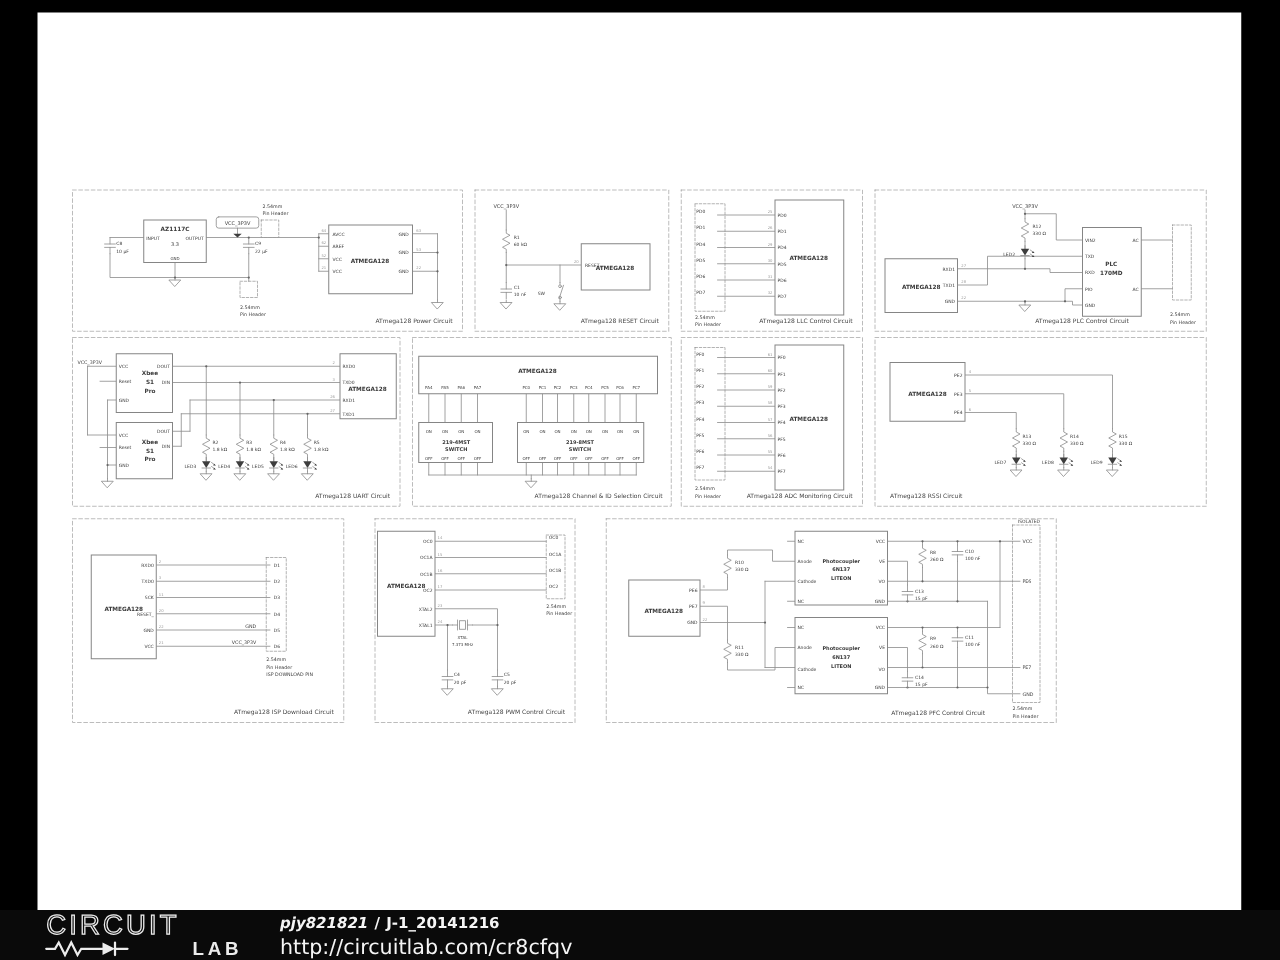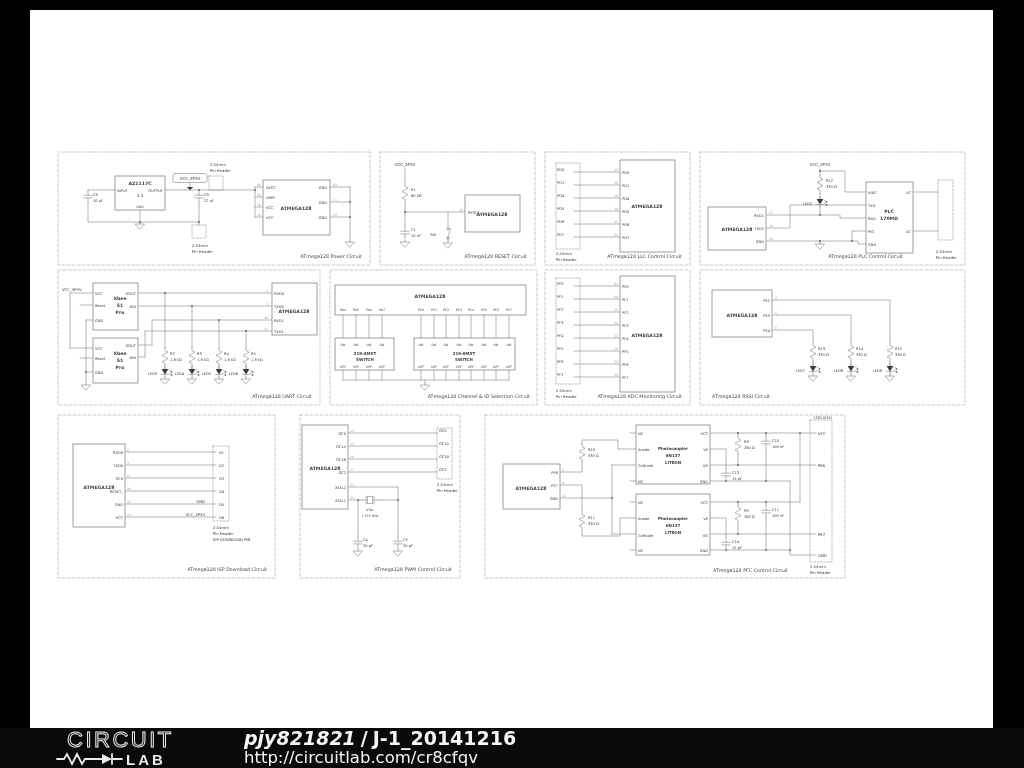--- a/index.html
+++ b/index.html
@@ -18,26 +18,26 @@
   .v{font-size:3.6px}
   .n{font-size:4.6px;font-weight:bold;text-anchor:middle}
   .n4{font-size:4px;font-weight:bold;text-anchor:middle}
   .cap{font-size:4.8px;fill:#454545;text-anchor:end}
   .caps{font-size:4.8px;fill:#454545}
   .hd{font-size:3.8px}.net{font-size:4px;text-anchor:middle}
   .sm{font-size:3.8px}.sme{font-size:3.8px;text-anchor:end}
   
   .footer{position:absolute;left:0;top:728px;width:1024px;height:40px;background:#0a0a0a;
           display:flex;align-items:center;}
-  .logo{margin-left:56px;width:160px;text-align:right;}
-  .logo-bottom{display:flex;align-items:center;margin-top:-4px;}
+  .logo{margin-left:36px;width:160px;}
+  .logo-bottom{display:flex;align-items:center;margin-top:-4px;gap:48px;}
   .logo-lab{color:#ececec;font-weight:bold;font-size:15px;letter-spacing:3px;margin-left:2px;
             font-family:"Liberation Sans",sans-serif;}
   .meta{margin-left:28px;color:#f5f5f5;}
-  .meta-line1{font-size:19px;line-height:19px;}
+  .meta-line1{font-size:12px;line-height:19px;}
   .user{font-style:italic;font-weight:bold;}
   .sep{margin:0 5px;font-weight:bold;}
   .proj{font-weight:bold;}
   .meta-line2{font-size:16.5px;font-weight:normal;line-height:19px;}
 </style>
 </head>
 <body>
 
 <div id="stage">
 <svg width="1024" height="768" viewBox="0 0 1024 768">

